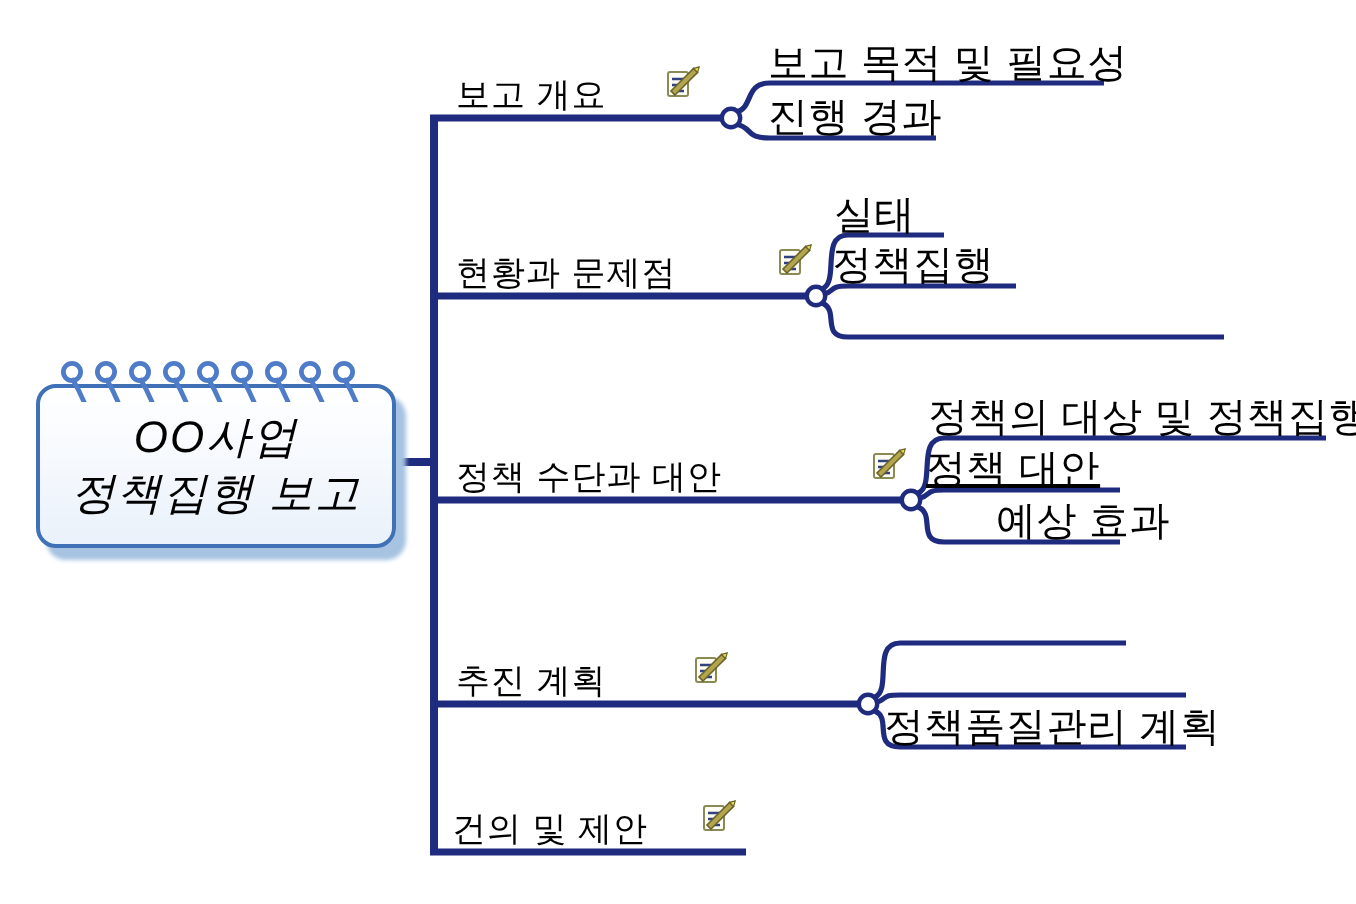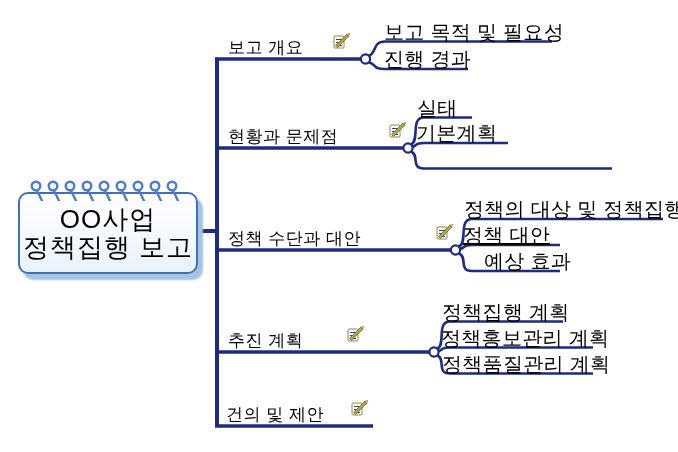--- a/index.html
+++ b/index.html
@@ -24,21 +24,21 @@
   .note-icon{position:absolute;z-index:3;width:18px;height:18px;cursor:pointer;}
 
   .center-node{
     position:absolute;left:18px;top:192px;width:176px;height:78px;z-index:2;
     background:linear-gradient(180deg,#ffffff 0%,#f4f8fd 55%,#e9f1fa 100%);
     border:2.5px solid var(--nodeBorder);border-radius:10px;
     box-shadow:5px 6px 2px var(--nodeShadow);
     display:flex;flex-direction:column;align-items:center;justify-content:center;
     cursor:pointer;
   }
-  .center-node .line{font-size:26px;line-height:28px;color:#000;letter-spacing:1px;white-space:nowrap;}
+  .center-node .line{font-size:22px;line-height:28px;color:#000;letter-spacing:1px;white-space:nowrap;font-style:italic;}
   svg.coil{position:absolute;left:28px;top:177px;width:156px;height:24px;z-index:4;}
   .coil-stroke{fill:none;stroke:var(--coil);stroke-width:2.4px;stroke-linecap:round;}
 </style>
 </head>
 <body>
 
 <div class="stage">
 
   <svg class="wires" width="678" height="452" viewBox="0 0 678 452">
 
@@ -129,23 +129,21 @@
     <rect x="1" y="4" width="10" height="12" rx="1" fill="#fdfdf4" stroke="#8a8a55" stroke-width="1"></rect>
     <path d="M3 7.5 H9 M3 10.5 H9 M3 13.5 H9" stroke="#33427e" stroke-width="1.2" fill="none"></path>
     <path d="M4.5 15.5 L13.5 6.5 L15.8 4.2 L13.8 2.2 L11.5 4.5 L2.5 13.5 Z" fill="#b3a54e" stroke="#6b6428" stroke-width="0.8"></path>
     <path d="M13.8 2.2 L15.8 4.2 L16.6 1.4 Z" fill="#f2e34d" stroke="#6b6428" stroke-width="0.6"></path>
   </svg>
 
   <div class="subtopic" style="left:384px;top:23px;">보고 목적 및 필요성</div>
   <div class="subtopic" style="left:384px;top:50px;">진행 경과</div>
 
   <div class="subtopic" style="left:417px;top:99px;">실태</div>
-  <div class="subtopic" style="left:416px;top:124px;">기본계획</div>
+  <div class="subtopic" style="left:416px;top:124px;">정책집행</div>
 
   <div class="subtopic" style="left:464px;top:200px;">정책의 대상 및 정책집행</div>
   <div class="subtopic" style="left:463px;top:226px;text-decoration:underline;">정책 대안</div>
-  <div class="subtopic" style="left:466px;top:252px;padding-left:18px;">예상 효과</div>
+  <div class="subtopic" style="left:480px;top:252px;padding-left:18px;">예상 효과</div>
 
-  <div class="subtopic" style="left:442px;top:303px;">정책집행 계획</div>
-  <div class="subtopic" style="left:441px;top:329px;">정책홍보관리 계획</div>
   <div class="subtopic" style="left:442px;top:355px;">정책품질관리 계획</div>
 
 </div>
 
 </body></html>

